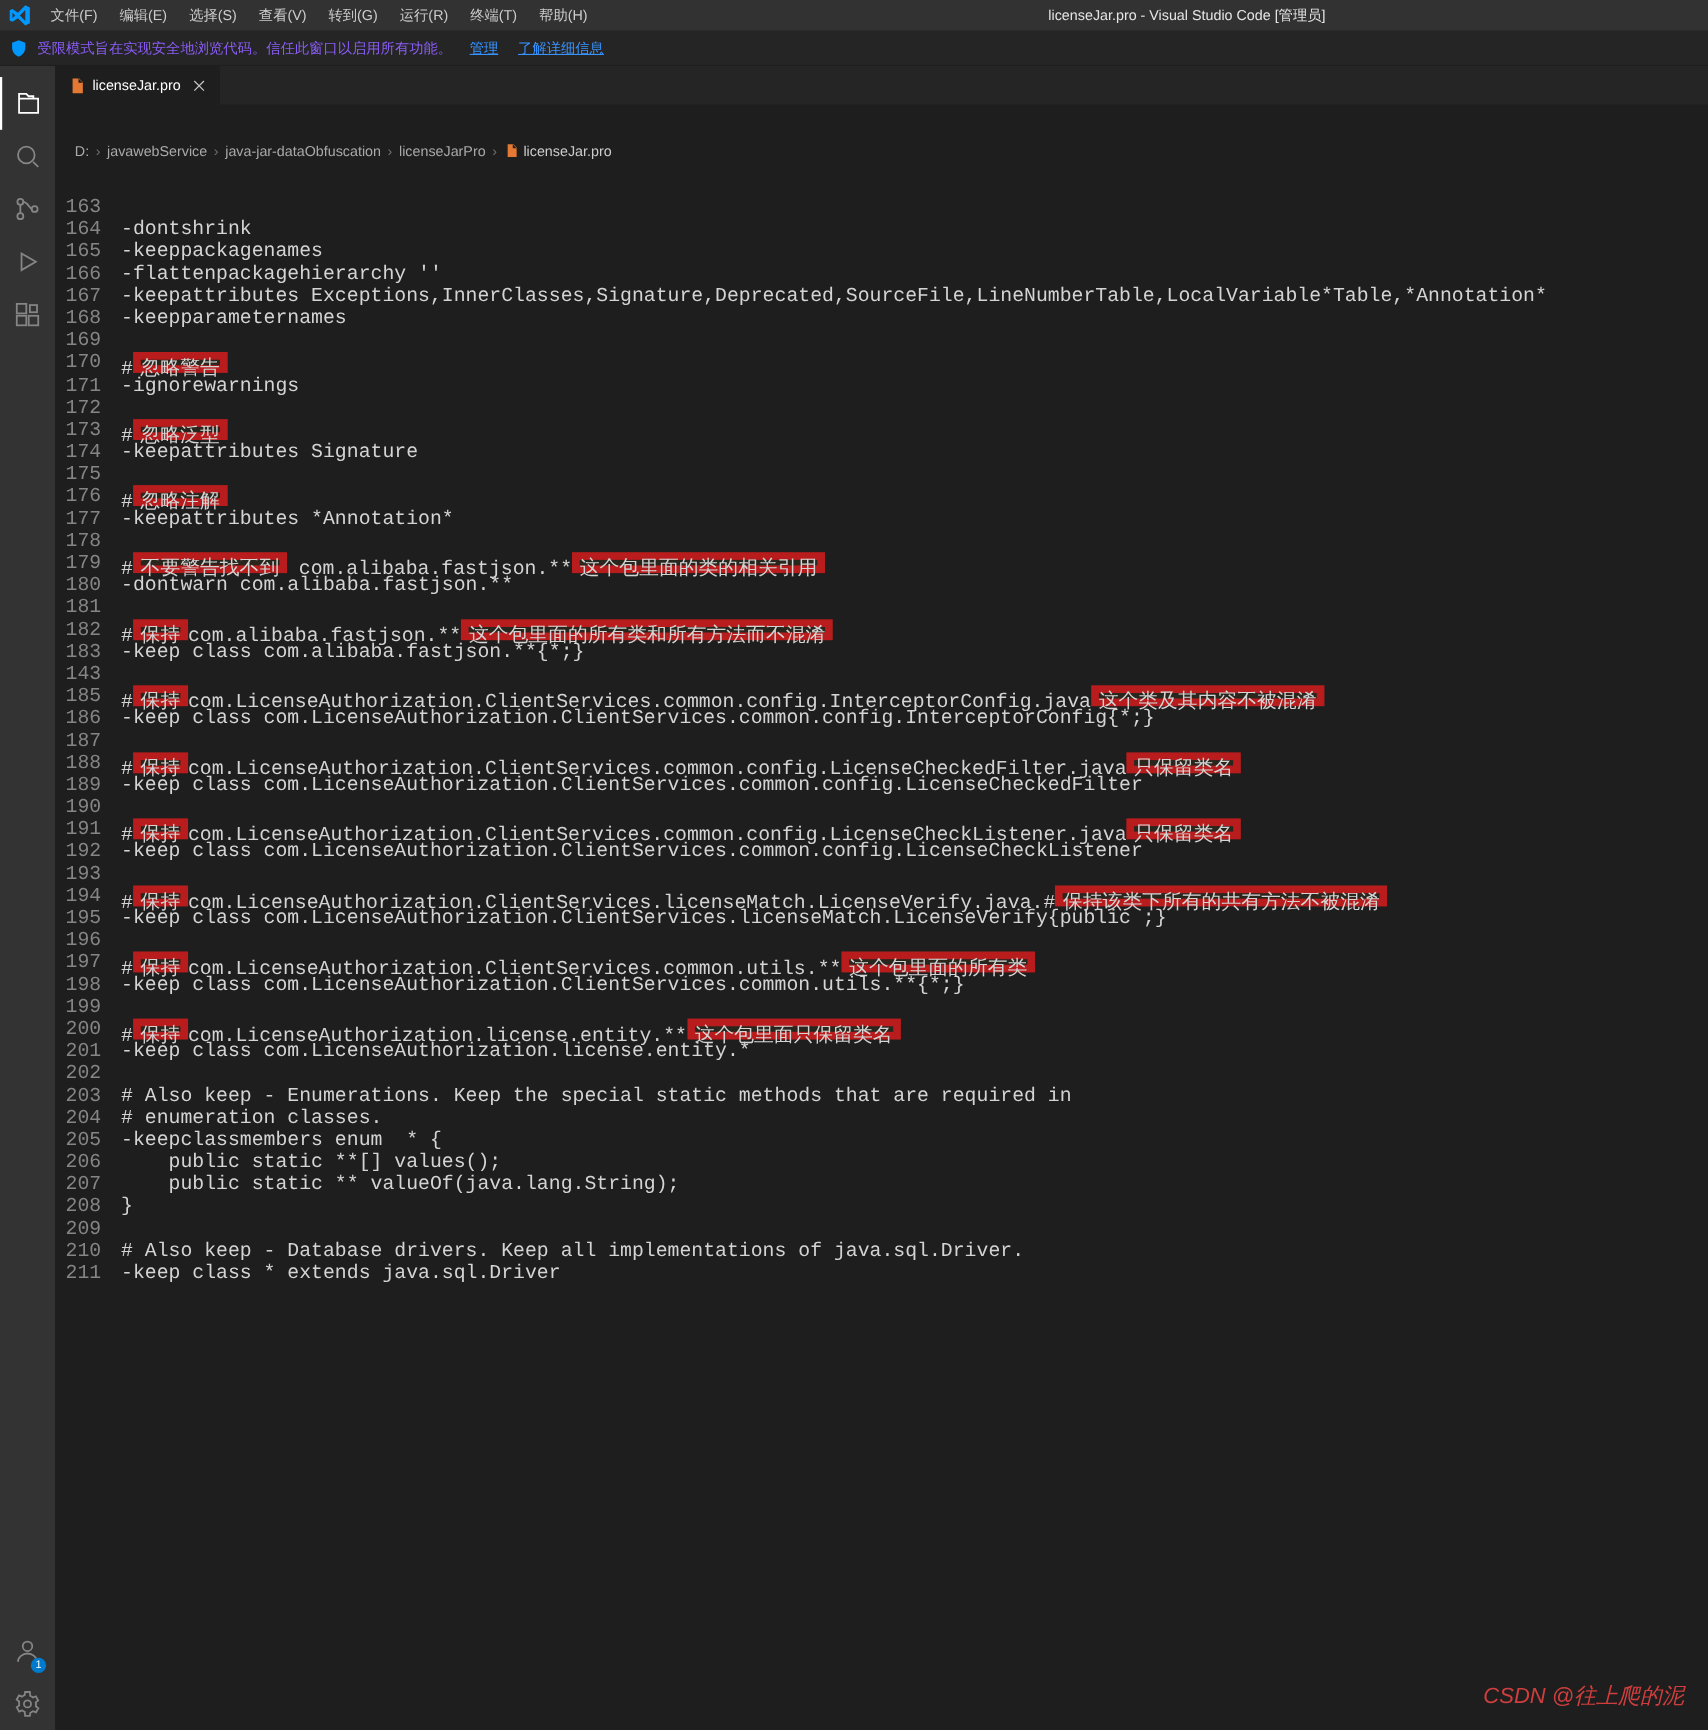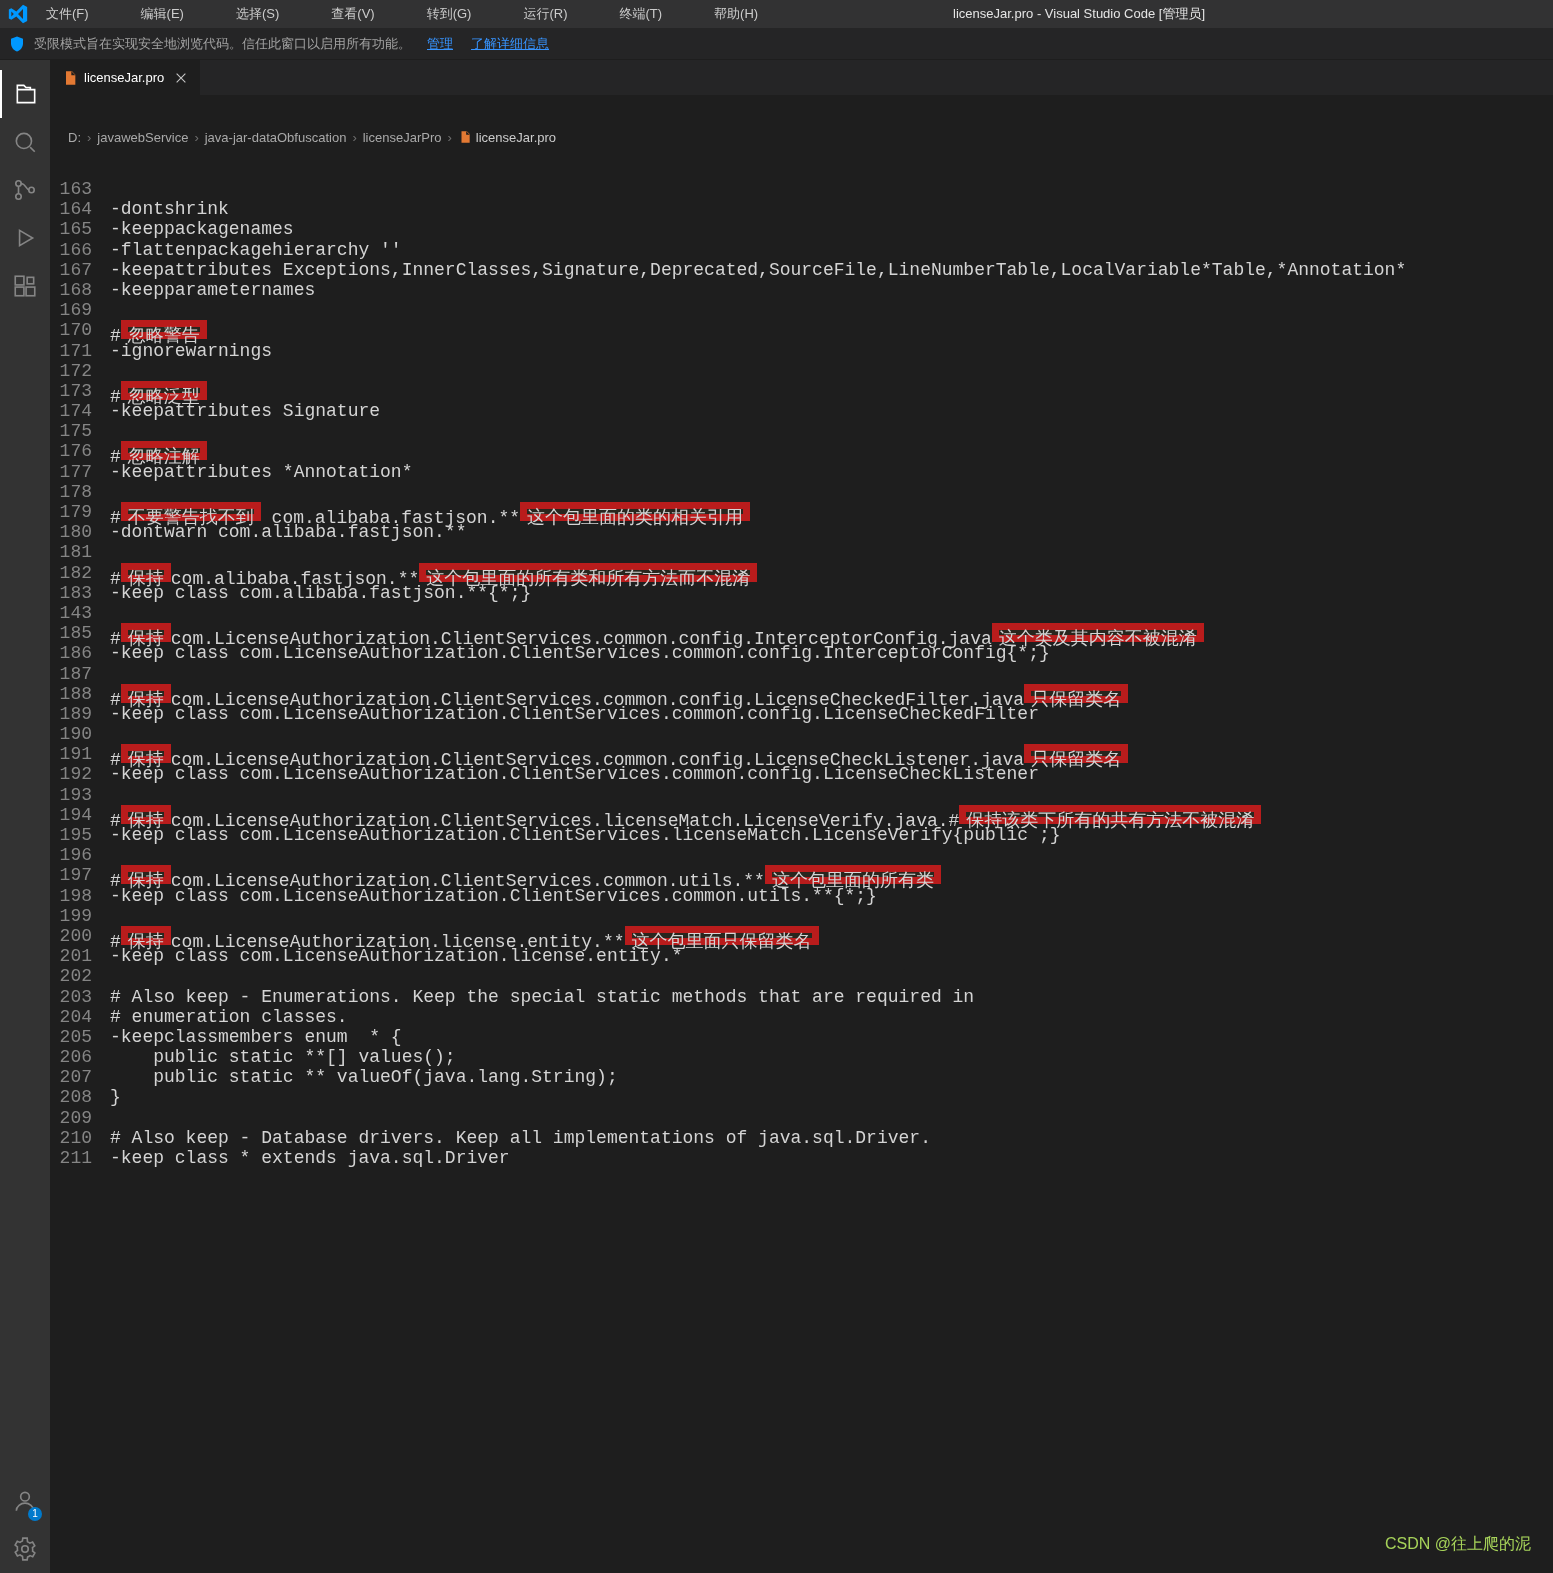--- a/index.html
+++ b/index.html
@@ -15,34 +15,34 @@
   flex-direction: column;
 }
 .titlebar {
   height: 28px;
   background: #323233;
   display: flex;
   align-items: center;
   padding: 0 8px;
 }
 .app-icon { width: 20px; height: 20px; margin-right: 8px; }
-.menubar { display: flex; flex: 1; gap: 32px; }
+.menubar { display: flex; flex: 1; }
 .menu-item { padding: 0 10px; font-size: 13px; color: #cccccc; cursor: pointer; line-height: 28px; }
 .title-center { color: #e5e5e5; font-size: 13px; padding-right: 340px; }
 .notif-bar {
   height: 32px;
   background: #252526;
   display: flex;
   align-items: center;
   padding: 0 8px;
   font-size: 13px;
   border-bottom: 1px solid #1e1e1e;
 }
 .notif-icon { width: 18px; height: 18px; margin-right: 8px; }
-.notif-text { color: #a3a3a3; margin-right: 16px; }
+.notif-text { color: #8b5cf6; margin-right: 16px; }
 .notif-link { color: #3794ff; text-decoration: underline; cursor: pointer; margin-right: 18px; }
 .main-row { display: flex; flex: 1; overflow: hidden; }
 .activity-bar {
   width: 50px;
   background: #333333;
   display: flex;
   flex-direction: column;
   align-items: center;
   padding-top: 10px;
 }
@@ -104,23 +104,24 @@
   background: rgba(110,90,31,0.15);
   padding: 0 0px;
   display: inline-block;
   height: 19px;
   line-height: 18px;
 }
 .watermark {
   position: absolute;
   right: 22px;
   bottom: 18px;
-  color: #bef264;
-  font-size: 16px;
+  color: #ef4444;
+  font-size: 20px;
   opacity: 0.85;
+  font-style: italic;
 }
 .badge {
   position: absolute;
   width: 14px; height: 14px;
   border-radius: 50%;
   background: #007acc;
   color: #fff;
   font-size: 10px;
   line-height: 14px;
   text-align: center;

